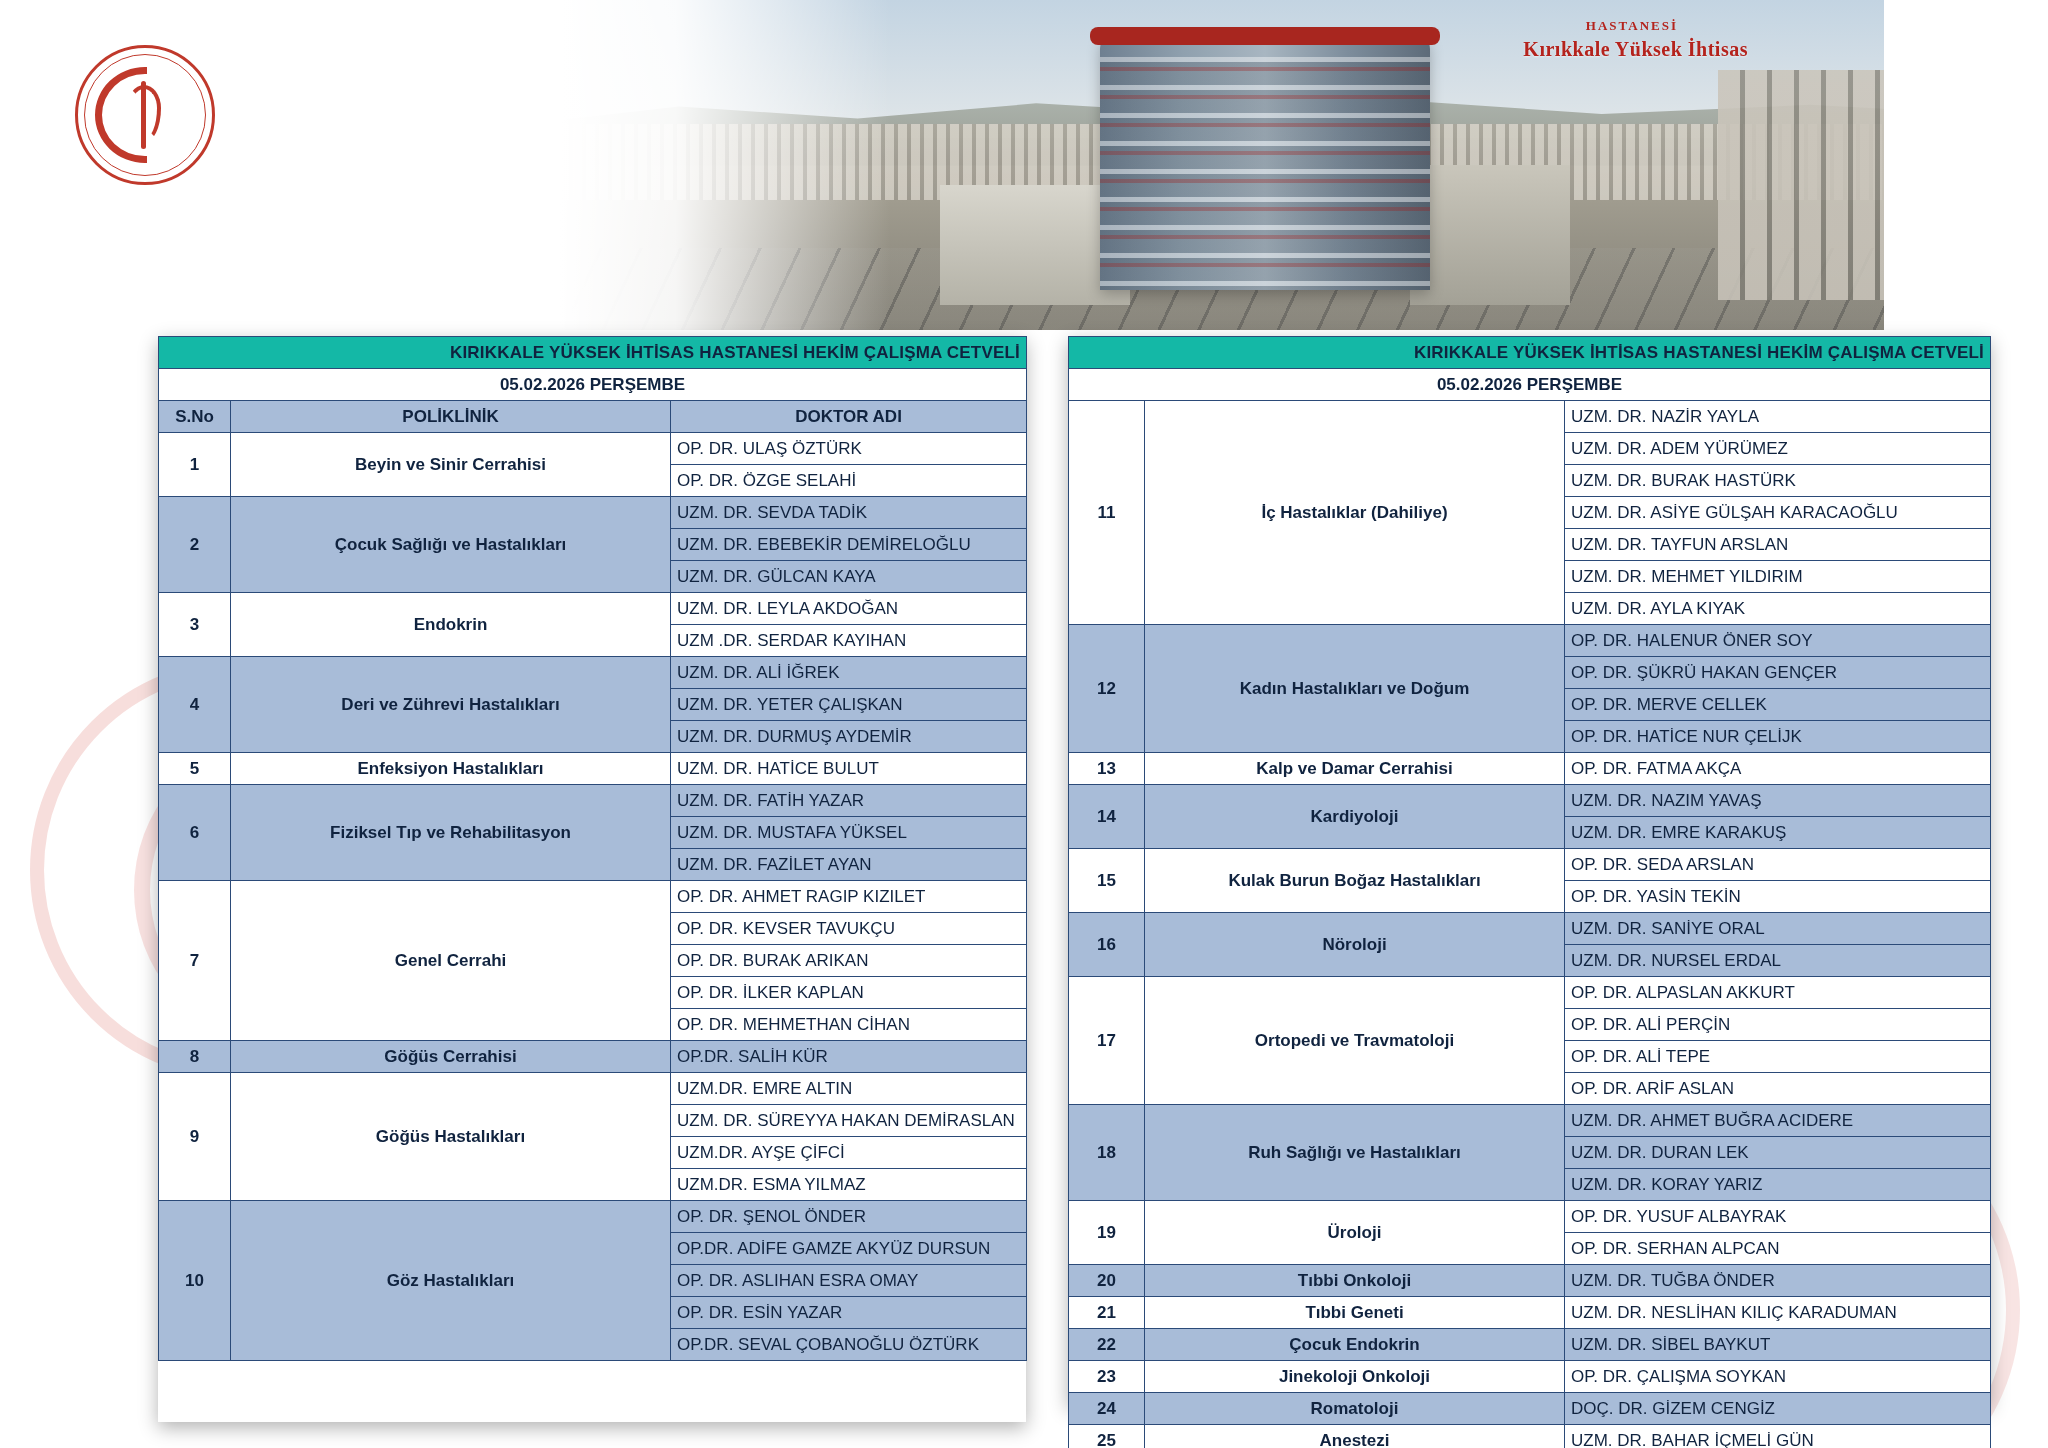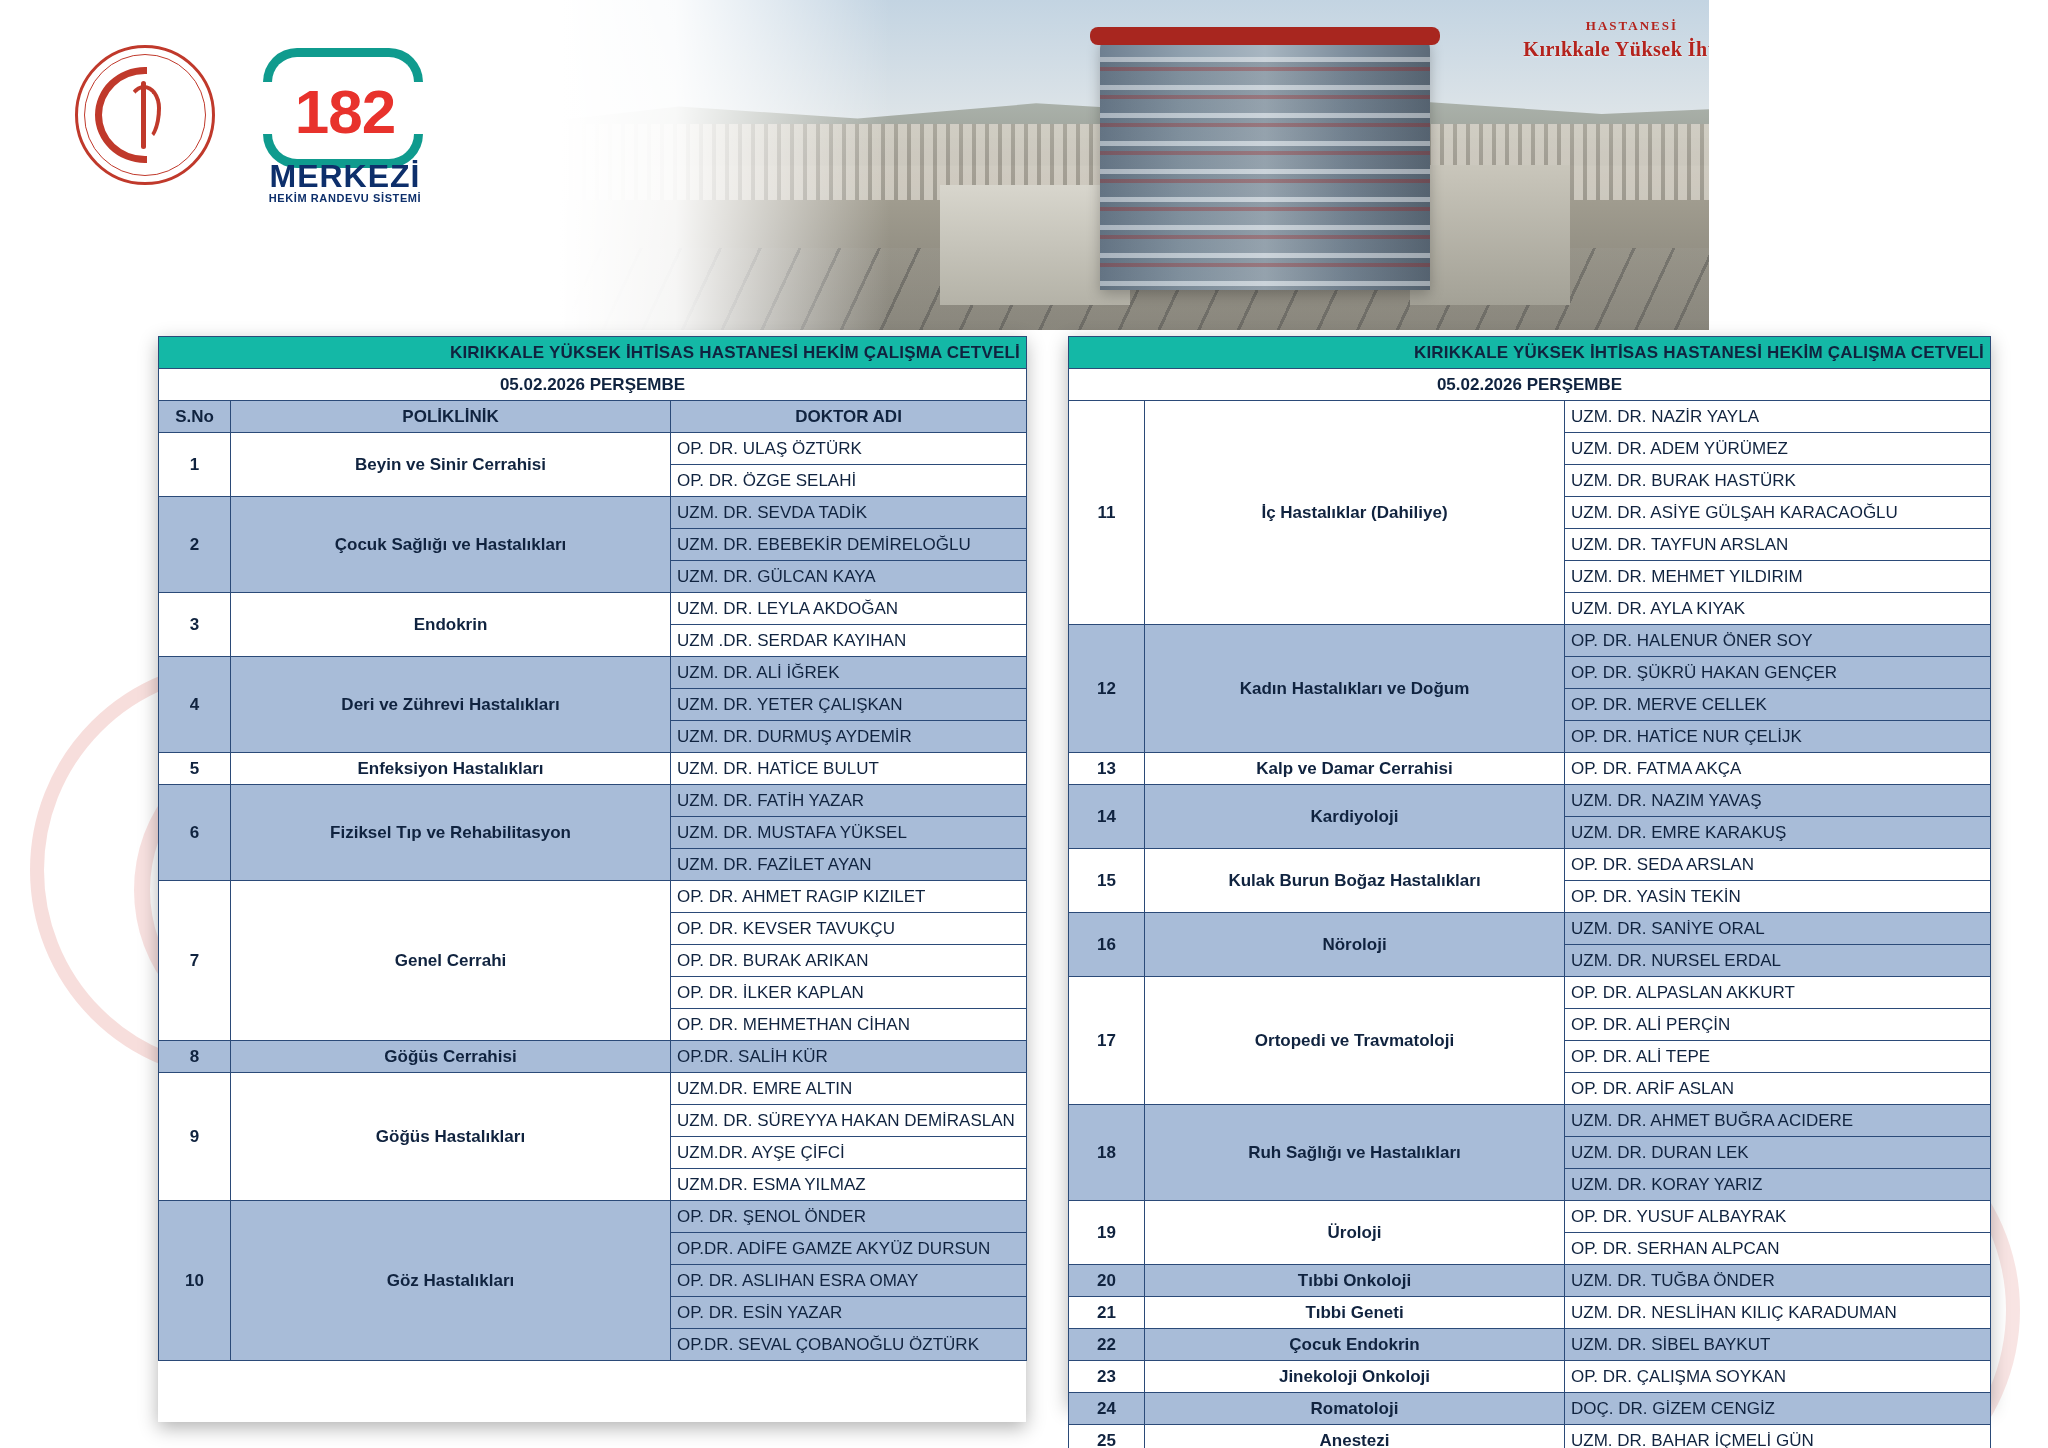--- a/index.html
+++ b/index.html
@@ -10,21 +10,21 @@
     font-family: "Liberation Sans", sans-serif;
     background: #ffffff;
     position: relative;
     overflow: hidden;
   }
 
   
   .banner {
     position: absolute;
     left: 0; top: 0;
-    width: 1709px;
+    width: 1884px;
     height: 345px;
     background: #ffffff;
     overflow: hidden;
   }
   
   .banner-photo {
     position: absolute;
     left: 560px; top: 0;
     width: 1488px; height: 345px;
     background:
@@ -276,27 +276,20 @@
   <div class="banner-fade"></div>
 
   <div class="moh">
     <div class="ring"></div>
     <div class="ring2"></div>
     <div class="crescent"></div>
     <div class="staff"></div>
     <div class="snake"></div>
   </div>
 
-  <div class="logo182">
-    <div class="handset-top"></div>
-    <div class="handset-bot"></div>
-    <div class="num">182</div>
-    <div class="merkezi">MERKEZİ</div>
-    <div class="sub">HEKİM RANDEVU SİSTEMİ</div>
-  </div>
 </div>
 
 <div class="watermark">
   <div class="wm-emblem"></div>
   <div class="wm-emblem2"></div>
 </div>
 
 <div class="card" id="card-left">
   <table class="sched" id="tbl-left">
     <colgroup>

